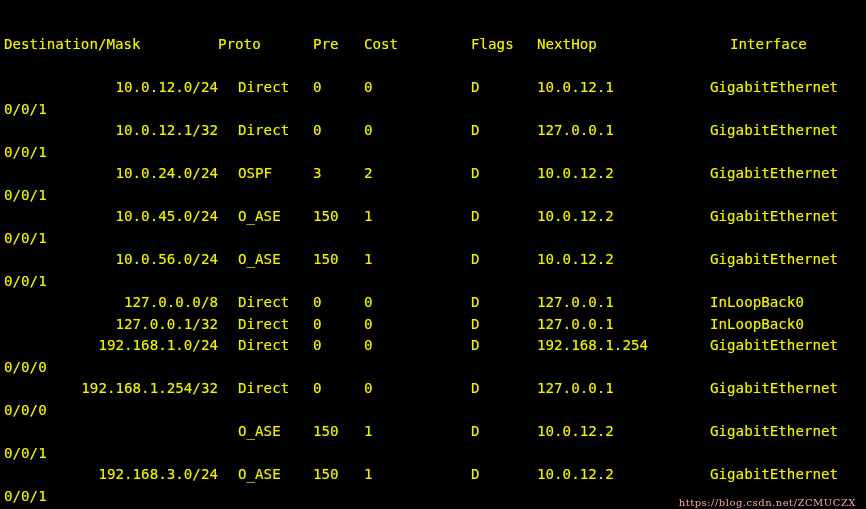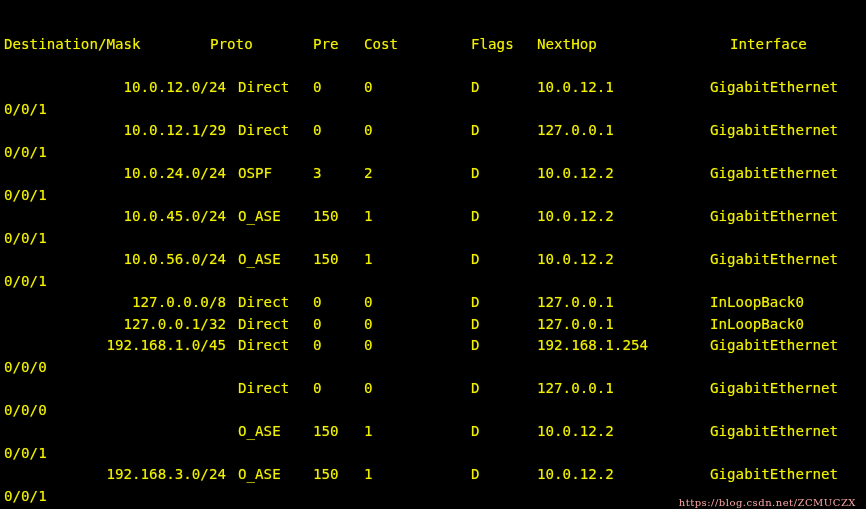--- a/index.html
+++ b/index.html
@@ -39,32 +39,32 @@
   }
   .line.blank {
     color: transparent;
   }
   .cell {
     position: absolute;
     top: 0;
     white-space: pre;
   }
   
-  .c-dest  { left: 16px; width: 210px; text-align: right; }
+  .c-dest  { left: 8px; width: 210px; text-align: right; }
   .c-proto { left: 222px; padding-left: 16px; }
   .c-pre   { left: 313px; }
   .c-cost  { left: 364px; }
   .c-flags { left: 471px; }
   .c-nexthop { left: 537px; }
   .c-iface { left: 710px; }
   .c-wrap  { left: 4px; text-align: right; }
 
   
   .h-dest  { left: 4px; }
-  .h-proto { left: 210px; }
+  .h-proto { left: 218px; }
   .h-pre   { left: 313px; }
   .h-cost  { left: 364px; }
   .h-flags { left: 471px; }
   .h-nexthop { left: 537px; }
   .h-iface { left: 730px; }
 
   #watermark {
     position: absolute;
     right: 10px;
     bottom: 13px;
@@ -91,33 +91,33 @@
       <span class="cell h-flags">Flags</span>
       <span class="cell h-nexthop">NextHop</span>
       <span class="cell h-iface">Interface</span>
     </div>
 
     <div class="line blank"></div>
 
     <div id="rows-container">
         <div class="line"><span class="cell c-dest">10.0.12.0/24</span><span class="cell c-proto">Direct</span><span class="cell c-pre">0</span><span class="cell c-cost">0</span><span class="cell c-flags">D</span><span class="cell c-nexthop">10.0.12.1</span><span class="cell c-iface">GigabitEthernet</span></div>
         <div class="line"><span class="cell c-wrap">0/0/1</span></div>
-        <div class="line"><span class="cell c-dest">10.0.12.1/29</span><span class="cell c-proto">Direct</span><span class="cell c-pre">0</span><span class="cell c-cost">0</span><span class="cell c-flags">D</span><span class="cell c-nexthop">127.0.0.1</span><span class="cell c-iface">GigabitEthernet</span></div>
+        <div class="line"><span class="cell c-dest">10.0.12.1/32</span><span class="cell c-proto">Direct</span><span class="cell c-pre">0</span><span class="cell c-cost">0</span><span class="cell c-flags">D</span><span class="cell c-nexthop">127.0.0.1</span><span class="cell c-iface">GigabitEthernet</span></div>
         <div class="line"><span class="cell c-wrap">0/0/1</span></div>
         <div class="line"><span class="cell c-dest">10.0.24.0/24</span><span class="cell c-proto">OSPF</span><span class="cell c-pre">3</span><span class="cell c-cost">2</span><span class="cell c-flags">D</span><span class="cell c-nexthop">10.0.12.2</span><span class="cell c-iface">GigabitEthernet</span></div>
         <div class="line"><span class="cell c-wrap">0/0/1</span></div>
         <div class="line"><span class="cell c-dest">10.0.45.0/24</span><span class="cell c-proto">O_ASE</span><span class="cell c-pre">150</span><span class="cell c-cost">1</span><span class="cell c-flags">D</span><span class="cell c-nexthop">10.0.12.2</span><span class="cell c-iface">GigabitEthernet</span></div>
         <div class="line"><span class="cell c-wrap">0/0/1</span></div>
         <div class="line"><span class="cell c-dest">10.0.56.0/24</span><span class="cell c-proto">O_ASE</span><span class="cell c-pre">150</span><span class="cell c-cost">1</span><span class="cell c-flags">D</span><span class="cell c-nexthop">10.0.12.2</span><span class="cell c-iface">GigabitEthernet</span></div>
         <div class="line"><span class="cell c-wrap">0/0/1</span></div>
         <div class="line"><span class="cell c-dest">127.0.0.0/8</span><span class="cell c-proto">Direct</span><span class="cell c-pre">0</span><span class="cell c-cost">0</span><span class="cell c-flags">D</span><span class="cell c-nexthop">127.0.0.1</span><span class="cell c-iface">InLoopBack0</span></div>
         <div class="line"><span class="cell c-dest">127.0.0.1/32</span><span class="cell c-proto">Direct</span><span class="cell c-pre">0</span><span class="cell c-cost">0</span><span class="cell c-flags">D</span><span class="cell c-nexthop">127.0.0.1</span><span class="cell c-iface">InLoopBack0</span></div>
-        <div class="line"><span class="cell c-dest">192.168.1.0/45</span><span class="cell c-proto">Direct</span><span class="cell c-pre">0</span><span class="cell c-cost">0</span><span class="cell c-flags">D</span><span class="cell c-nexthop">192.168.1.254</span><span class="cell c-iface">GigabitEthernet</span></div>
+        <div class="line"><span class="cell c-dest">192.168.1.0/24</span><span class="cell c-proto">Direct</span><span class="cell c-pre">0</span><span class="cell c-cost">0</span><span class="cell c-flags">D</span><span class="cell c-nexthop">192.168.1.254</span><span class="cell c-iface">GigabitEthernet</span></div>
         <div class="line"><span class="cell c-wrap">0/0/0</span></div>
-        <div class="line"><span class="cell c-proto">Direct</span><span class="cell c-pre">0</span><span class="cell c-cost">0</span><span class="cell c-flags">D</span><span class="cell c-nexthop">127.0.0.1</span><span class="cell c-iface">GigabitEthernet</span></div>
+        <div class="line"><span class="cell c-dest">192.168.1.254/32</span><span class="cell c-proto">Direct</span><span class="cell c-pre">0</span><span class="cell c-cost">0</span><span class="cell c-flags">D</span><span class="cell c-nexthop">127.0.0.1</span><span class="cell c-iface">GigabitEthernet</span></div>
         <div class="line"><span class="cell c-wrap">0/0/0</span></div>
         <div class="line"><span class="cell c-proto">O_ASE</span><span class="cell c-pre">150</span><span class="cell c-cost">1</span><span class="cell c-flags">D</span><span class="cell c-nexthop">10.0.12.2</span><span class="cell c-iface">GigabitEthernet</span></div>
         <div class="line"><span class="cell c-wrap">0/0/1</span></div>
         <div class="line"><span class="cell c-dest">192.168.3.0/24</span><span class="cell c-proto">O_ASE</span><span class="cell c-pre">150</span><span class="cell c-cost">1</span><span class="cell c-flags">D</span><span class="cell c-nexthop">10.0.12.2</span><span class="cell c-iface">GigabitEthernet</span></div>
         <div class="line"><span class="cell c-wrap">0/0/1</span></div>
       </div>
 
   </div>
 
   <div id="watermark">https://blog.csdn.net/ZCMUCZX</div>

